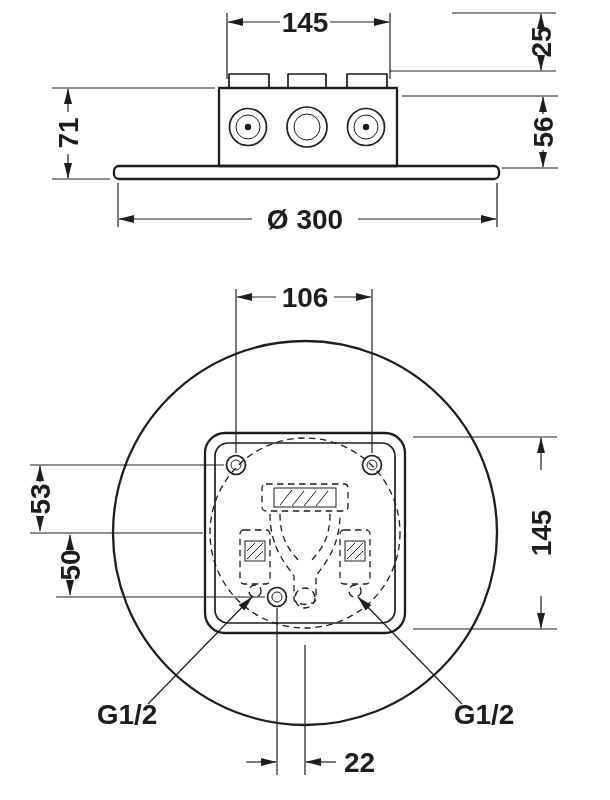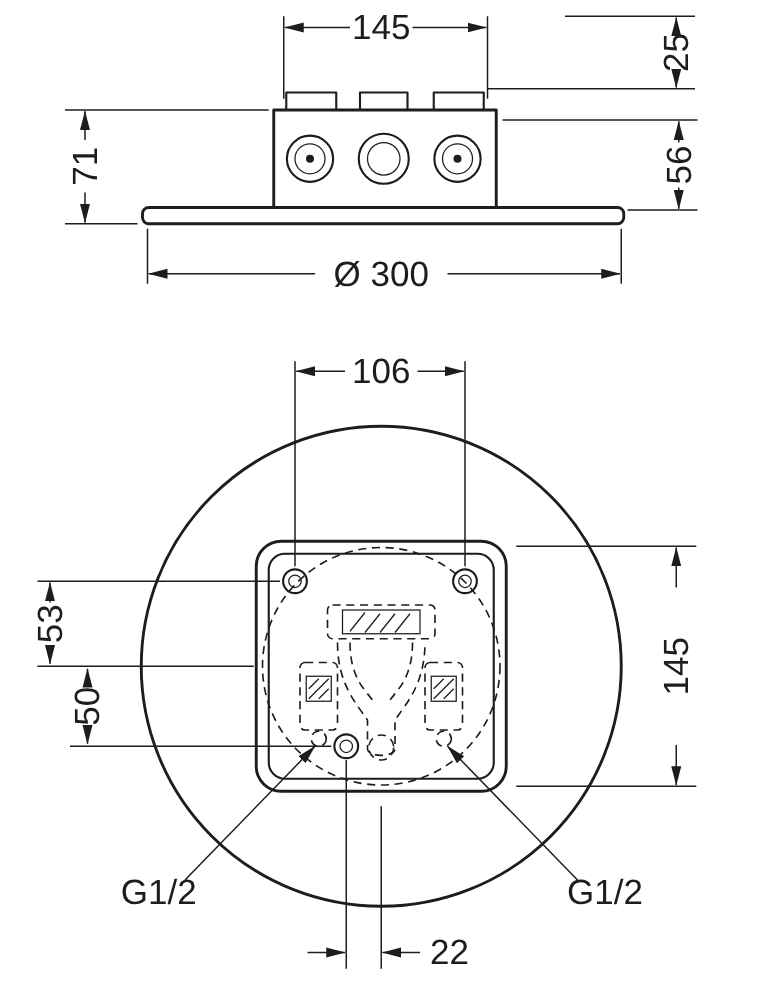--- a/index.html
+++ b/index.html
@@ -1,16 +1,16 @@
 <!DOCTYPE html>
 <html><head>
 <meta charset="utf-8">
 <style>
   html,body{margin:0;padding:0;background:#ffffff;}
-  .canvas{width:610px;height:800px;background:#ffffff;overflow:hidden;}
+  .canvas{width:610px;height:800px;background:#ffffff;overflow:hidden;font-weight:bold;}
   svg{display:block;color:#1d1d1b;}
   .outline{fill:none;stroke:currentColor;stroke-width:2.3;stroke-linejoin:round;}
   .mid{fill:none;stroke:currentColor;stroke-width:1.7;stroke-linejoin:round;}
   .dim{fill:none;stroke:currentColor;stroke-width:1.2;}
   .thin{fill:none;stroke:currentColor;stroke-width:1;}
   .dash{fill:none;stroke:currentColor;stroke-width:1.3;stroke-dasharray:6.5 4.5;stroke-linejoin:round;}
   .dot{fill:currentColor;stroke:none;}
   .dimtext{font-family:"Liberation Sans","DejaVu Sans",sans-serif;font-size:28px;fill:currentColor;dominant-baseline:central;}
 </style>
 </head>

